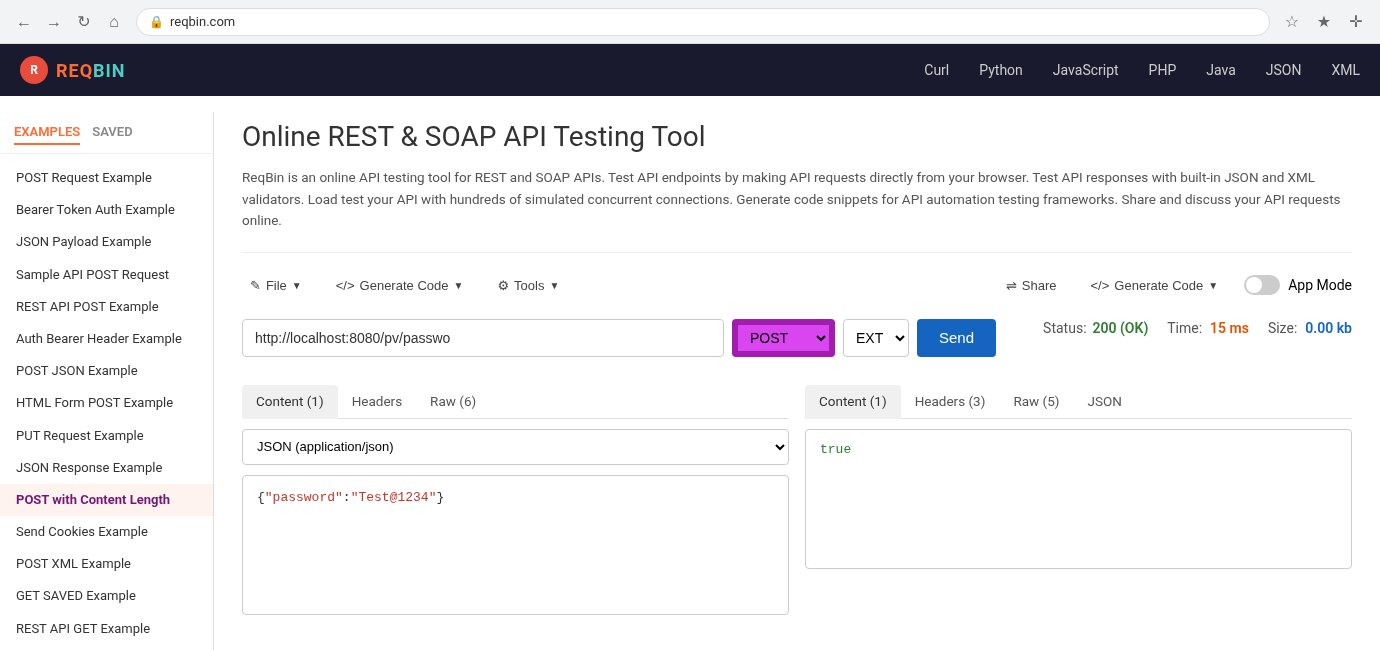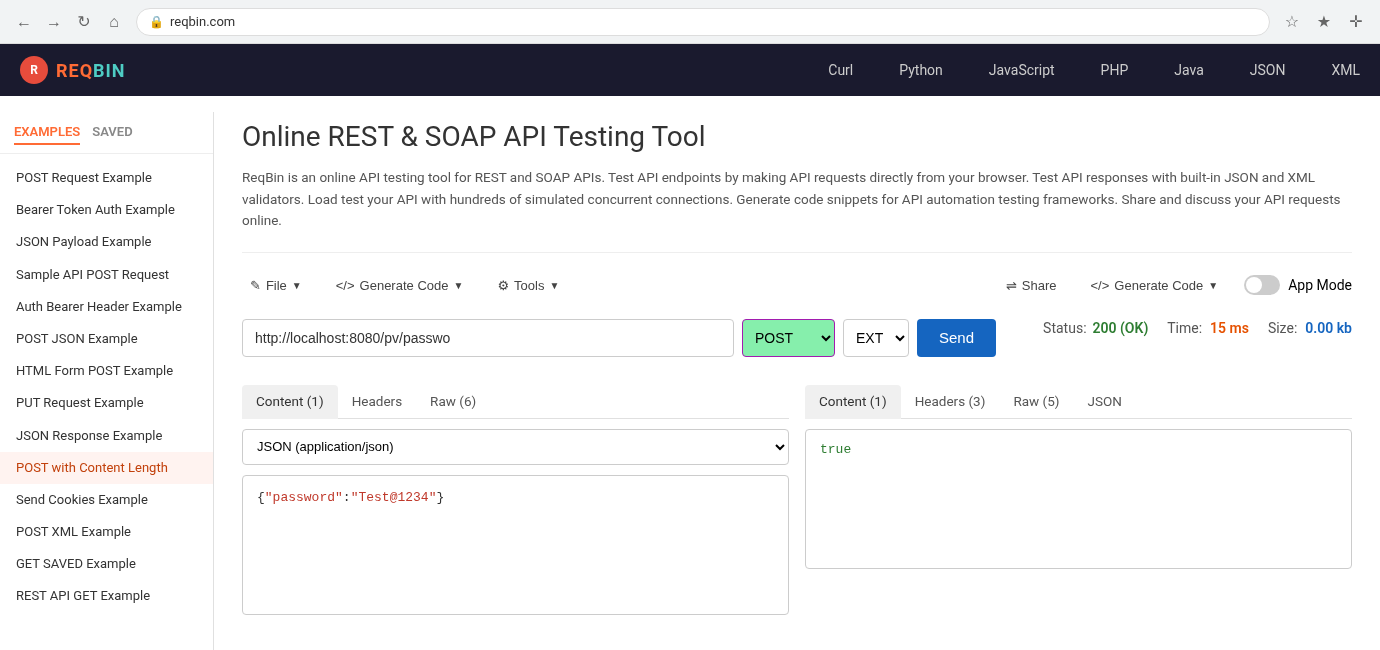--- a/index.html
+++ b/index.html
@@ -89,21 +89,21 @@
     }
     .logo-text {
       font-size: 18px;
       font-weight: 700;
       letter-spacing: 1px;
     }
     .logo-req { color: #ff6b35; }
     .logo-bin { color: #4ecdc4; }
     .header-nav {
       display: flex;
-      gap: 46px;
+      gap: 30px;
     }
     .header-nav-item {
       color: #ccc;
       font-size: 14px;
       cursor: pointer;
       padding: 4px 0;
     }
 
     
     .main-layout {
@@ -145,22 +145,22 @@
     }
     .sidebar-item {
       padding: 7px 16px;
       font-size: 13px;
       color: #333;
       cursor: pointer;
       line-height: 1.4;
     }
     .sidebar-item.active {
       background: #fff3f0;
-      color: #c2410c;
-      font-weight: 400;
+      color: #701a75;
+      font-weight: 700;
     }
 
     
     .content-area {
       flex: 1;
       overflow-y: auto;
       padding: 24px 28px;
       background: #fff;
     }
 
@@ -246,25 +246,25 @@
       flex: 1;
       height: 38px;
       border: 1px solid #ccc;
       border-radius: 4px;
       padding: 0 12px;
       font-size: 14px;
       color: #333;
     }
     .method-select {
       height: 38px;
-      border: 1px solid #a21caf;
+      border: 6px solid #a21caf;
       border-radius: 4px;
       padding: 0 8px;
       font-size: 14px;
-      background: #86efac;
+      background: #d946ef;
       cursor: pointer;
       min-width: 80px;
     }
     .ext-select {
       height: 38px;
       border: 1px solid #ccc;
       border-radius: 4px;
       padding: 0 8px;
       font-size: 14px;
       background: #fff;
@@ -418,20 +418,21 @@
   <div class="sidebar">
     <div class="sidebar-tabs">
       <div class="sidebar-tab active">EXAMPLES</div>
       <div class="sidebar-tab inactive">SAVED</div>
     </div>
     <div class="sidebar-list">
       <div class="sidebar-item">POST Request Example</div>
       <div class="sidebar-item">Bearer Token Auth Example</div>
       <div class="sidebar-item">JSON Payload Example</div>
       <div class="sidebar-item">Sample API POST Request</div>
+      <div class="sidebar-item">REST API POST Example</div>
       <div class="sidebar-item">Auth Bearer Header Example</div>
       <div class="sidebar-item">POST JSON Example</div>
       <div class="sidebar-item">HTML Form POST Example</div>
       <div class="sidebar-item">PUT Request Example</div>
       <div class="sidebar-item">JSON Response Example</div>
       <div class="sidebar-item active">POST with Content Length</div>
       <div class="sidebar-item">Send Cookies Example</div>
       <div class="sidebar-item">POST XML Example</div>
       <div class="sidebar-item">GET SAVED Example</div>
       <div class="sidebar-item">REST API GET Example</div>

